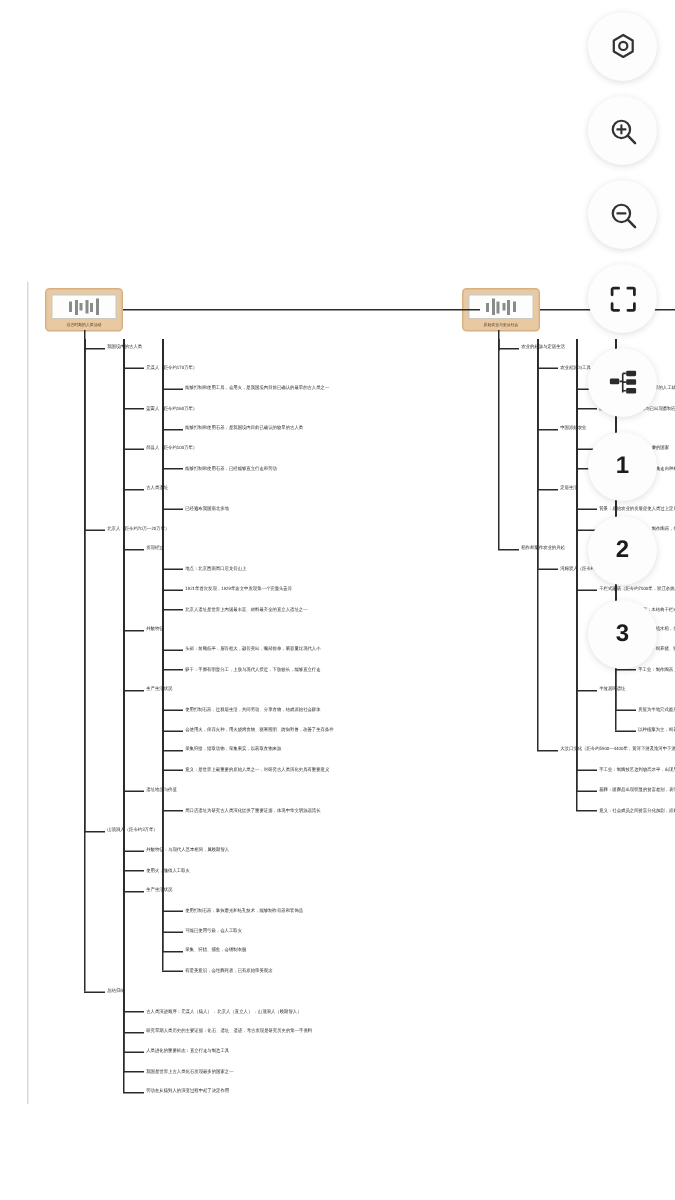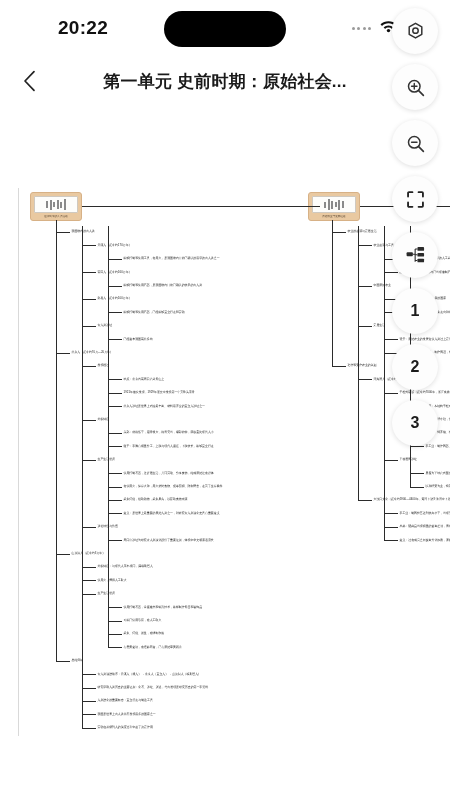--- a/index.html
+++ b/index.html
@@ -102,51 +102,21 @@
     background:#fdfdfd; box-shadow:0 1px 5px rgba(0,0,0,.13);
     display:flex; align-items:center; justify-content:center; cursor:pointer;
   }
   .tb-num { font-size:16px; font-weight:700; color:#1b1b1b; }
 </style>
 </head>
 <body>
 
 <div id="app">
 
-  <div class="statusbar">
-    <div class="sb-time">20:22</div>
-    <div class="sb-island"></div>
-    <div class="sb-right">
-      <span class="sb-dots">
-          <i></i>
-          <i></i>
-          <i></i>
-          <i></i>
-        </span>
-      <span>
-        <svg width="19" height="14" viewBox="0 0 19 14">
-          <path d="M9.5 2.2c3.1 0 5.9 1.2 8 3.1l-1.5 1.6C14.3 5.3 12 4.3 9.5 4.3S4.7 5.3 3 6.9L1.5 5.3c2.1-1.9 4.9-3.1 8-3.1z" fill="#111"></path>
-          <path d="M9.5 6.4c1.9 0 3.6.75 4.9 1.95l-1.5 1.6c-.92-.85-2.1-1.35-3.4-1.35s-2.48.5-3.4 1.35l-1.5-1.6C5.9 7.15 7.6 6.4 9.5 6.4z" fill="#111"></path>
-          <circle cx="9.5" cy="11.6" r="1.7" fill="#111"></circle>
-        </svg>
-      </span>
-      <span class="sb-batt">
-          <i></i>
-        </span>
-    </div>
-  </div>
-
-  <div class="navbar">
-    <div class="nav-back">
-      <svg width="13" height="22" viewBox="0 0 13 22">
-        <path d="M11 1.6L2 11l9 9.4" fill="none" stroke="#222" stroke-width="1.7" stroke-linecap="round" stroke-linejoin="round"></path>
-      </svg>
-    </div>
-    <div class="nav-title">第一单元 史前时期：原始社会...</div>
-  </div>
+
 
   <div class="canvas">
     <div class="map-frame" id="map-frame">
 
       <div class="root" id="root-left">
         <div class="thumb">
           <i style="height:7px"></i>
             <i style="height:10px"></i>
             <i style="height:5px"></i>
             <i style="height:9px"></i>

